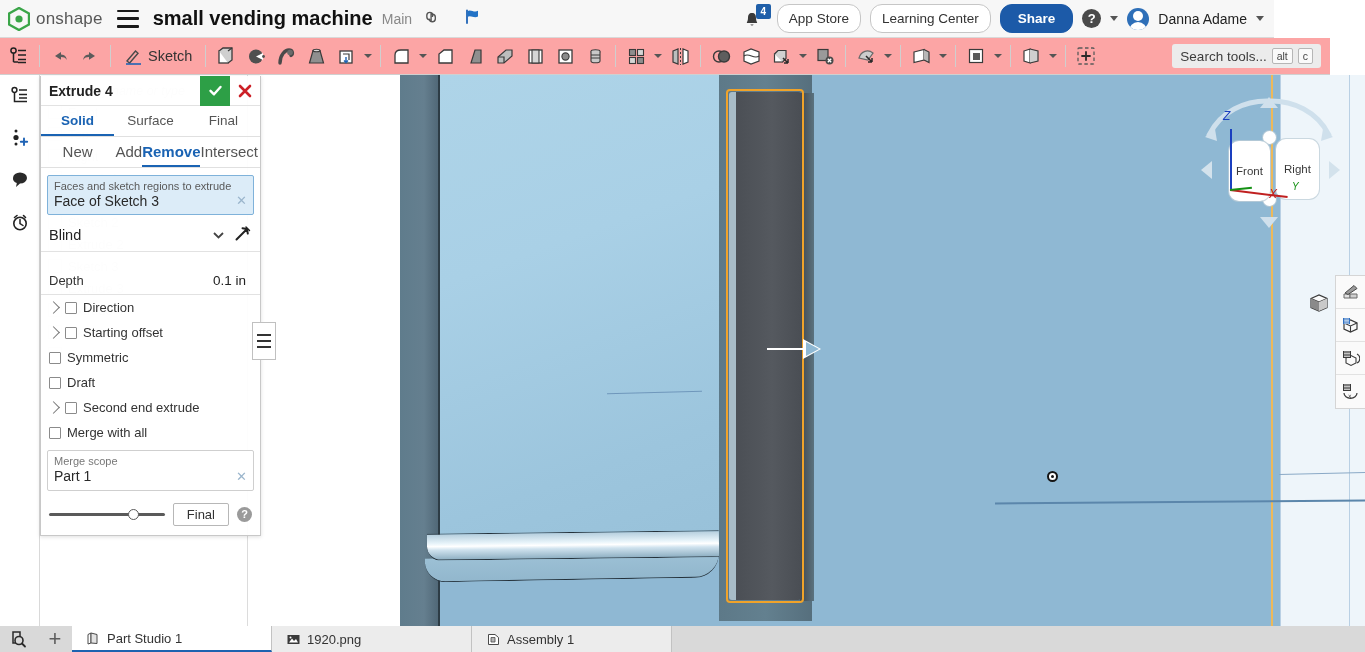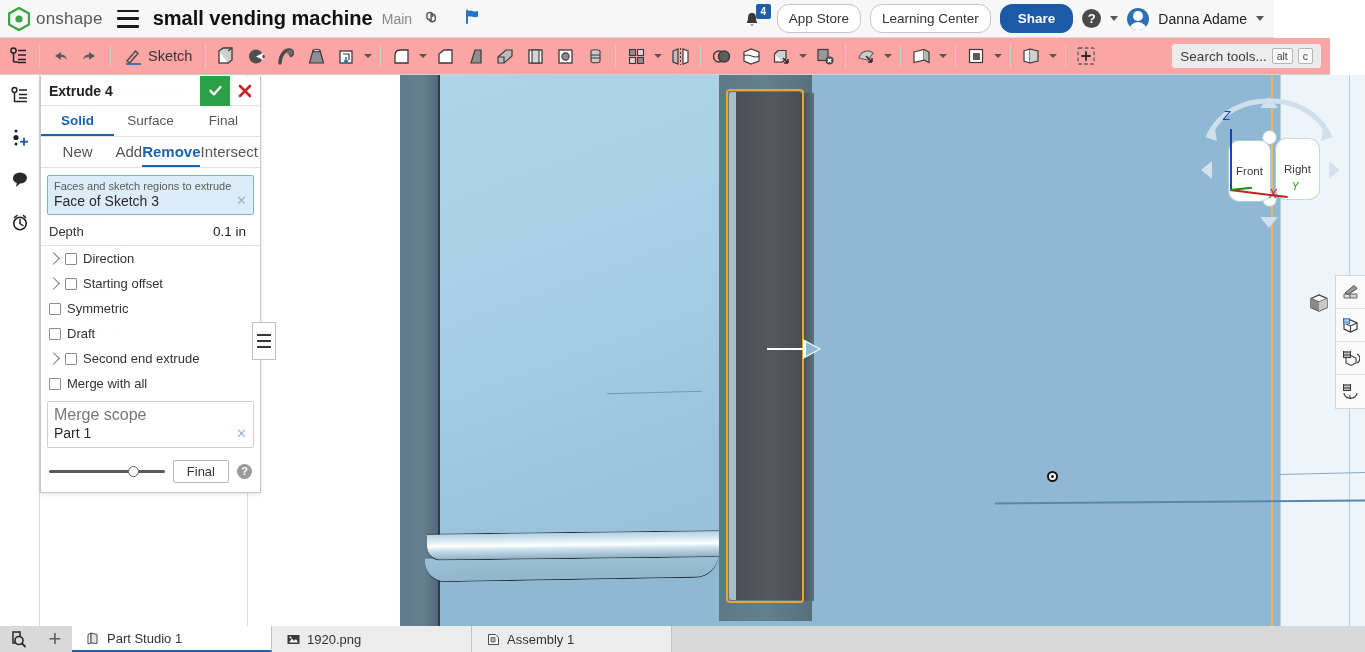--- a/index.html
+++ b/index.html
@@ -130,35 +130,35 @@
   }
   .sel-box .sb-label { font-size: 11px; color: #5a5a5a; margin-bottom: 1px; }
   .sel-box .sb-val { font-size: 14px; color: #2a2a2a; }
   .sel-x { position: absolute; right: 6px; bottom: 6px; color: #9ab5cc; font-size: 13px; cursor: pointer; }
   .row-end {
     display: flex; align-items: center; border-bottom: 1px solid #e2e2e2;
     padding: 5px 8px 6px; gap: 6px;
   }
   .row-end .re-val { font-size: 14.5px; color: #222; flex: 1; }
   .row-depth {
-    display: flex; align-items: center; border-bottom: 1px solid #e2e2e2; padding: 5px 8px 6px;
+    display: flex; align-items: center; border-bottom: 1px solid #e2e2e2; padding: 5px 8px 6px; margin-top: 16px;
   }
   .row-depth .rd-lbl { font-size: 13px; color: #333; flex: 1; }
   .row-depth .rd-val { font-size: 13.5px; color: #222; padding-right: 6px; }
   .opt-row { display: flex; align-items: center; gap: 6px; padding: 5px 8px; font-size: 13px; color: #333; }
   .chev { width: 9px; height: 9px; border-right: 1.6px solid #777; border-bottom: 1.6px solid #777;
     transform: rotate(-45deg); margin-right: 1px; cursor: pointer; flex: 0 0 auto; }
   .cbx { width: 12px; height: 12px; border: 1px solid #8b8b8b; background: #fff; border-radius: 1px;
     flex: 0 0 auto; cursor: pointer; }
   .indent-none { padding-left: 8px; }
   .scope-box {
     margin: 5px 6px 6px; border: 1px solid #cfcfcf; background: #fff;
     border-radius: 2px; padding: 4px 6px 6px; position: relative;
   }
-  .scope-box .sb-label { font-size: 16px; color: #777; margin-bottom: 1px; }
+  .scope-box .sb-label { font-size: 11px; color: #777; margin-bottom: 1px; }
   .scope-box .sb-val { font-size: 14px; color: #2a2a2a; }
   .dlg-footer { display: flex; align-items: center; gap: 8px; padding: 6px 8px 9px; }
   .slider { flex: 1; height: 14px; position: relative; display:flex; align-items:center; cursor:pointer; }
   .slider-track { width: 100%; height: 2.5px; background: #5a5a5a; border-radius: 2px; }
   .slider-knob { position: absolute; left: 68%; width: 11px; height: 11px; border-radius: 50%;
     background: #fff; border: 1.8px solid #5a5a5a; }
   .btn-final { border: 1px solid #b7b7b7; background: #fff; font-size: 13px; color: #333;
     padding: 3px 13px; border-radius: 2px; cursor: pointer; font-family: inherit; }
   .help-dot { width: 15px; height: 15px; border-radius: 50%; background: #9a9a9a; color:#fff;
     font-size: 11px; text-align: center; line-height: 15px; cursor: pointer; font-weight:bold; }
@@ -694,20 +694,34 @@
       <div class="tb active">Remove</div>
       <div class="tb">Intersect</div>
     </div>
 
     <div class="sel-box">
       <div class="sb-label">Faces and sketch regions to extrude</div>
       <div class="sb-val">Face of Sketch 3</div>
       <span class="sel-x">✕</span>
     </div>
 
+    <div class="row-end">
+      <span class="re-val">Blind</span>
+      <span>
+        <svg width="11" height="8" viewBox="0 0 11 8">
+            <path d="M1 2 L5.5 6.5 L10 2" stroke="#444" stroke-width="1.8" fill="none"></path>
+          </svg>
+      </span>
+      <span style="margin-left:4px">
+        <svg width="18" height="18" viewBox="0 0 18 18">
+          <path d="M2.5 15.5 L13 5 M13 5 L8.5 4.2 M13 5 L13.8 9.6" stroke="#222" stroke-width="2" fill="none" stroke-linecap="round" stroke-linejoin="round"></path>
+          <path d="M12 3 L15.5 6.5" stroke="#222" stroke-width="1.4" stroke-linecap="round"></path>
+        </svg>
+      </span>
+    </div>
 
     <div class="row-depth">
       <span class="rd-lbl">Depth</span>
       <span class="rd-val">0.1 in</span>
     </div>
 
     <div class="opt-row">
       <span class="chev"></span>
       <span class="cbx"></span>
       <span>Direction</span>

